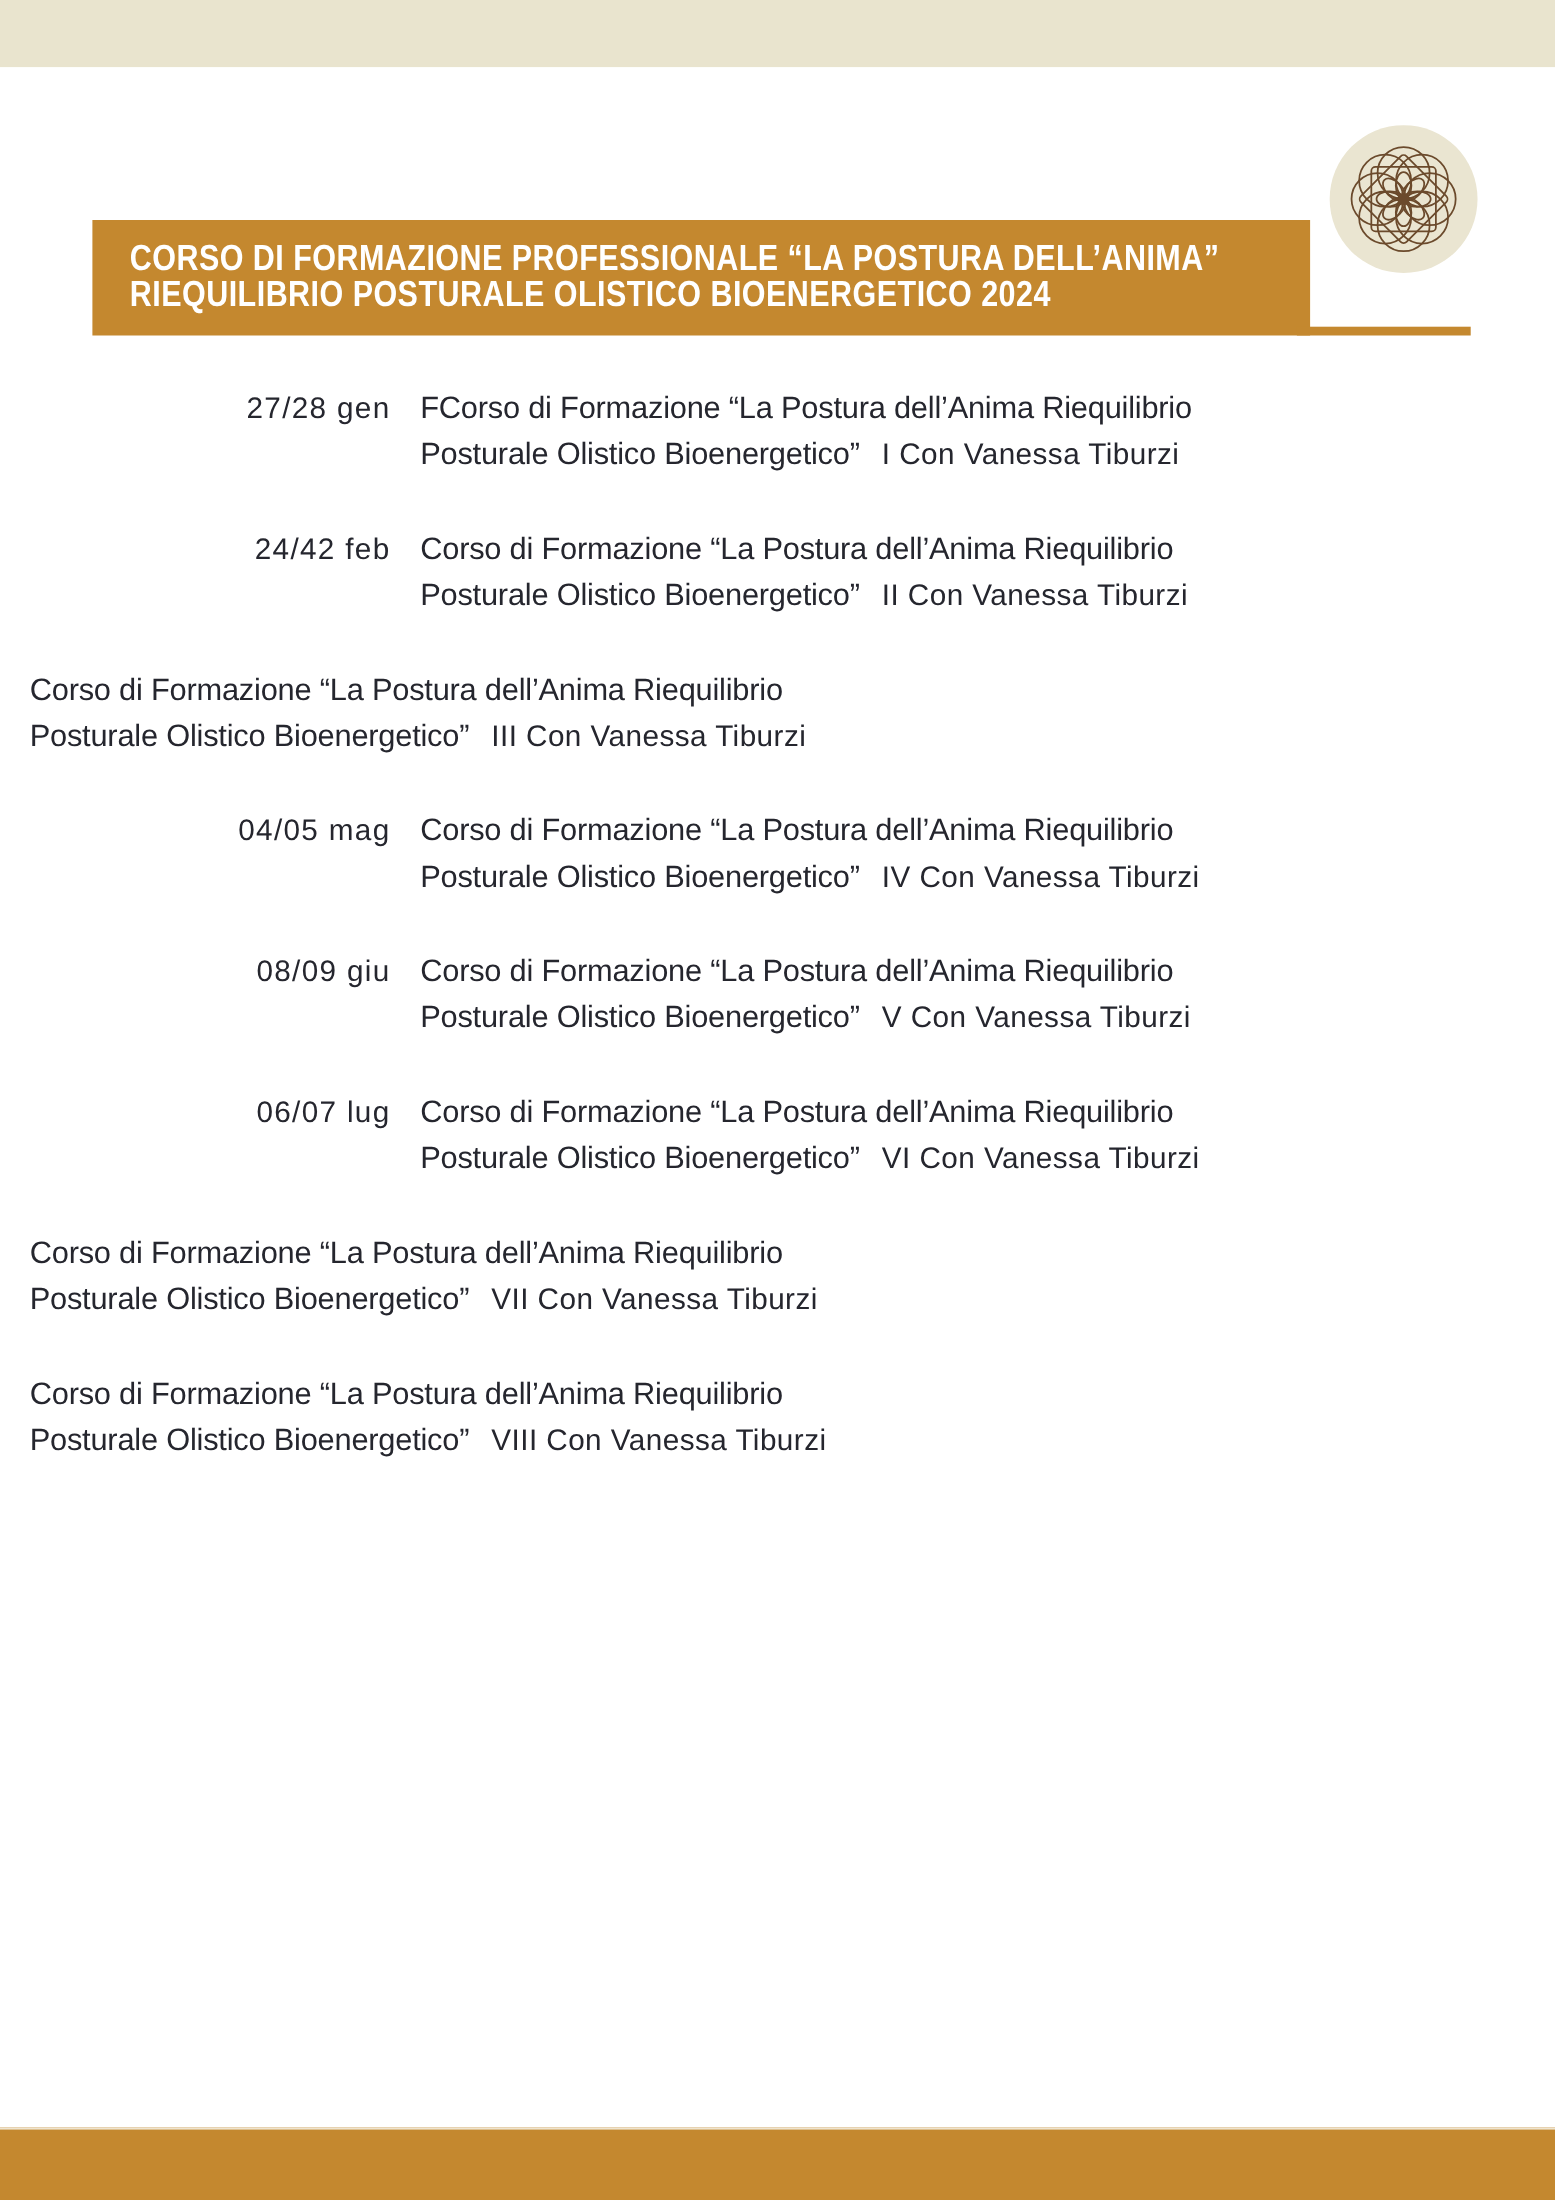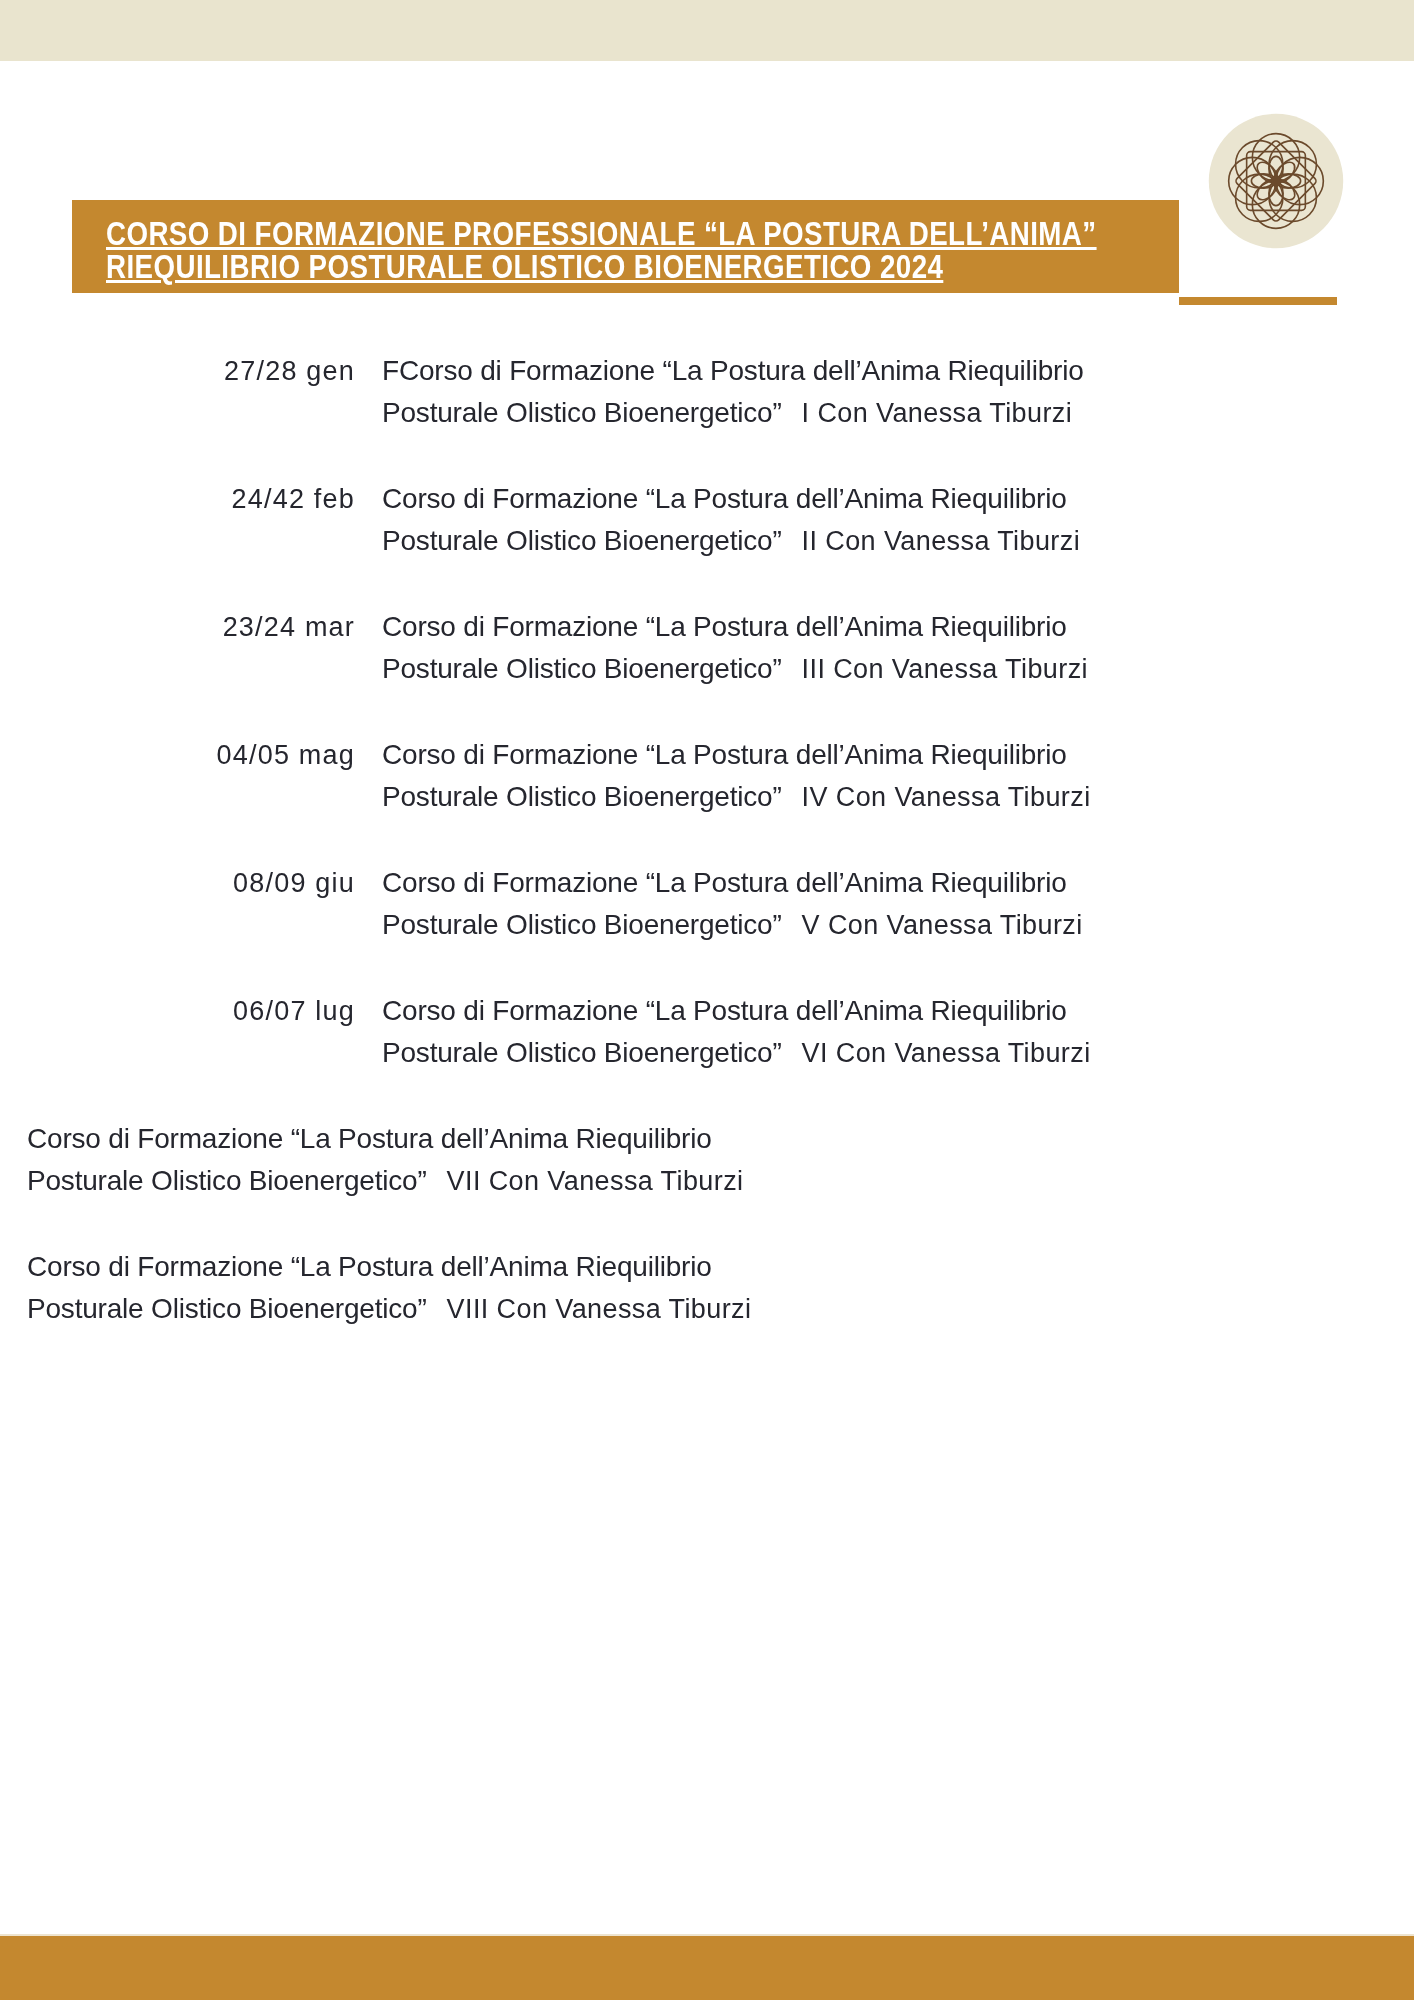--- a/index.html
+++ b/index.html
@@ -19,25 +19,24 @@
   }
   .top-bar{
     position:absolute;left:0;top:0;width:1414px;height:61px;
     background:var(--cream);
   }
   .logo{
     position:absolute;left:1205px;top:110px;width:142px;height:142px;
   }
   .logo .ln{stroke:var(--logo_line);fill:none;stroke-width:1.7;}
   .banner{
-    position:absolute;left:72px;top:200px;width:1107px;height:93px;
+    position:absolute;left:84px;top:200px;width:1107px;height:105px;
     background:var(--accent_gold);
     color:var(--header_text);
     padding:17px 0 0 34px;
-    text-decoration:underline;
   }
   .banner-text{
     transform:scaleX(0.84);
     transform-origin:left top;
     white-space:nowrap;
     font-weight:700;
     font-size:33px;
     line-height:33px;
     letter-spacing:0.5px;
   }
@@ -130,21 +129,20 @@
 
     <div class="entry">
       <div class="date">24/42 feb</div>
       <div class="title">
         <span class="b">Corso di Formazione “La Postura dell’Anima Riequilibrio</span><br>
         <span class="b">Posturale Olistico Bioenergetico”</span><span class="r">II Con Vanessa Tiburzi</span>
       </div>
     </div>
 
     <div class="entry">
-      <div class="date">23/24 mar</div>
       <div class="title">
         <span class="b">Corso di Formazione “La Postura dell’Anima Riequilibrio</span><br>
         <span class="b">Posturale Olistico Bioenergetico”</span><span class="r">III Con Vanessa Tiburzi</span>
       </div>
     </div>
 
     <div class="entry">
       <div class="date">04/05 mag</div>
       <div class="title">
         <span class="b">Corso di Formazione “La Postura dell’Anima Riequilibrio</span><br>

